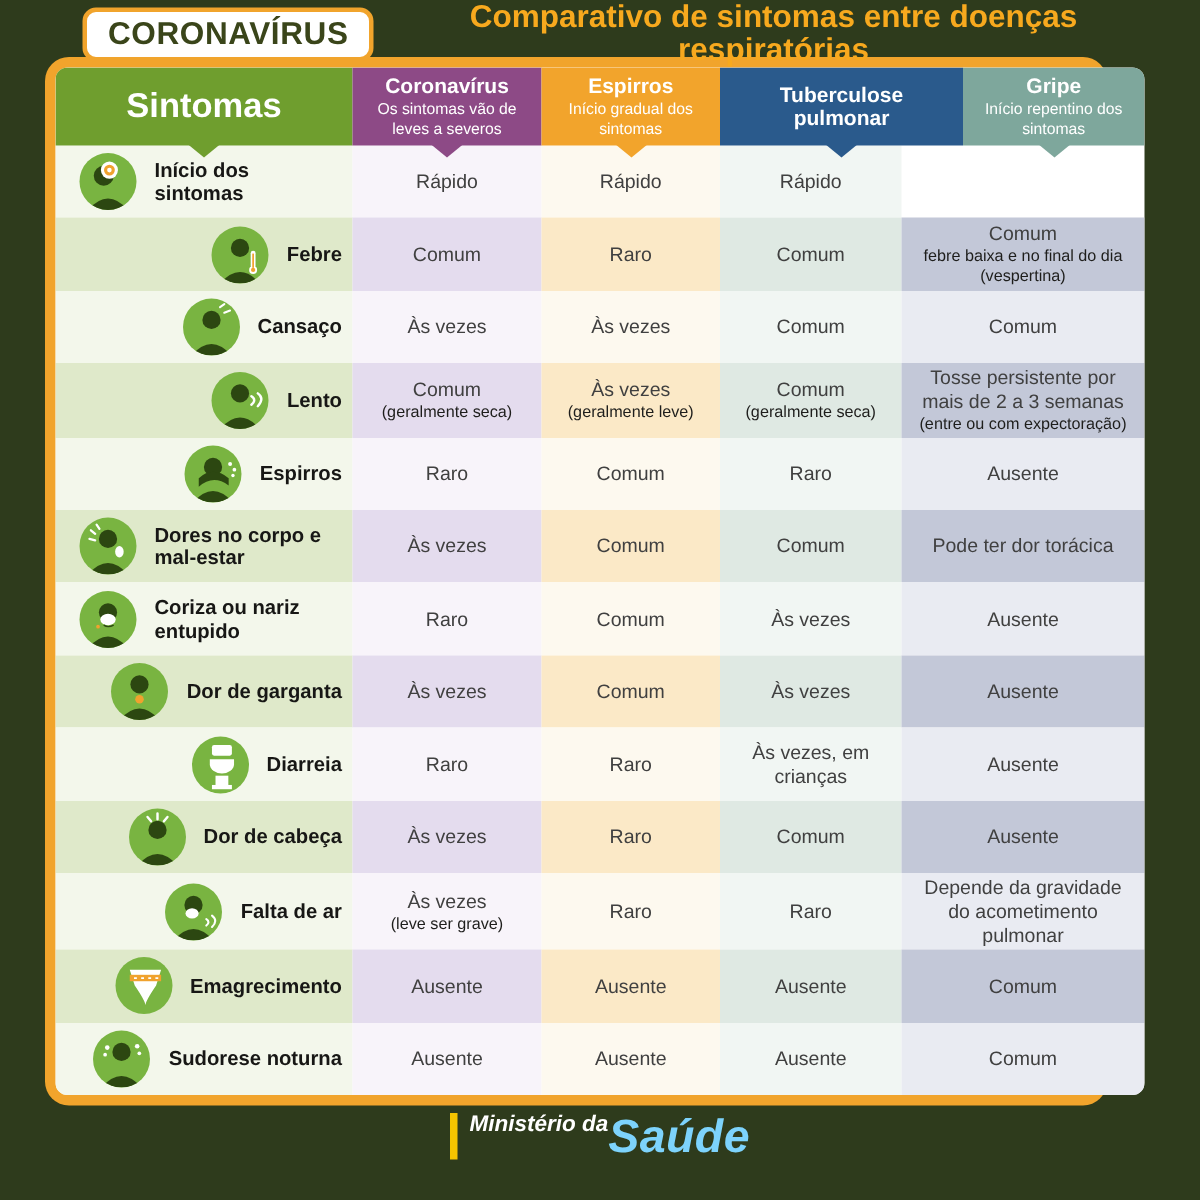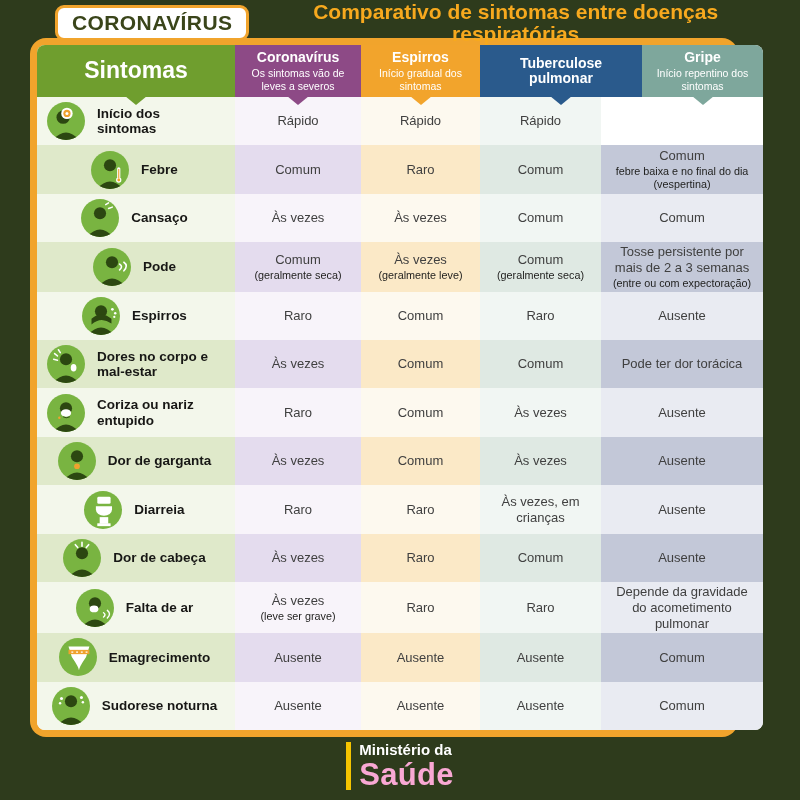--- a/index.html
+++ b/index.html
@@ -44,39 +44,39 @@
     width:0;height:0;border-left:11px solid transparent;
     border-right:11px solid transparent;border-top:9px solid #000;
   }
   .tbody{flex:1;display:flex;flex-direction:column;}
   .row{flex:1;display:flex;}
   .cell{display:flex;flex-direction:column;justify-content:center;
         align-items:center;text-align:center;padding:2px 7px;box-sizing:border-box;}
   .c0{width:198px;}.c1{width:126px;}.c2{width:119px;}.c3{width:121px;}.c4{width:162px;}
   .cell .v{font-size:13px;color:#404040;line-height:1.2;}
   .cell .n{font-size:10.8px;color:#1e1e1c;line-height:1.2;margin-top:1px;}
-  .symcell{flex-direction:row;justify-content:center;align-items:center;
+  .symcell{flex-direction:row;justify-content:flex-end;align-items:center;
            gap:12px;padding-left:4px;text-align:left;}
   .symcell .lbl{font-size:13.5px;font-weight:700;color:#171715;line-height:1.15;max-width:125px;}
   .ic{width:38px;height:38px;border-radius:50%;overflow:hidden;flex:none;
       background:#79b441;}
   .ic svg{display:block;width:38px;height:38px;}
   
   .light .c0{background:#f3f7eb;} .dark .c0{background:#dfe9ca;}
   .light .c1{background:#f8f4fa;} .dark .c1{background:#e4dcee;}
   .light .c2{background:#fdf9ef;} .dark .c2{background:#fbe9c7;}
   .light .c3{background:#f1f6f3;} .dark .c3{background:#dfe9e3;}
   .light .c4{background:#e9ebf2;} .dark .c4{background:#c3c8d8;}
   
   .footer{position:absolute;left:0;top:742px;width:800px;display:flex;justify-content:center;}
   .logo{display:flex;gap:8px;align-items:stretch;}
   .logo-bar{width:5px;background:#f5c400;}
-  .logo-text{display:flex;flex-direction:column;justify-content:space-between;}
+  .logo-text{display:flex;flex-direction:row;justify-content:space-between;font-style:italic;}
   .logo-top{color:#fff;font-weight:700;font-size:15px;line-height:1.1;}
-  .logo-bottom{color:#f9a8d4;font-weight:800;font-size:31px;line-height:1.0;letter-spacing:.3px;}
+  .logo-bottom{color:#7dd3fc;font-weight:800;font-size:31px;line-height:1.0;letter-spacing:.3px;}
 </style>
 </head>
 <body>
 
 <div class="page">
 
   <header class="topbar">
     <div class="badge">
       <span>CORONAVÍRUS</span>
     </div>
@@ -188,21 +188,21 @@
           </div>
           <div class="row dark">
             <div class="cell symcell c0">
               <div class="ic">
                 <svg viewBox="0 0 38 40" xmlns="http://www.w3.org/2000/svg">
                   <circle cx="19" cy="15" r="6.4" fill="#2c4711"></circle>
                   <path d="M5 40 Q19 24 33 40 Z" fill="#2c4711"></path>
                   <path d="M27 17 q4 2.5 0 6 M31.5 15 q5 3.5 0 9" stroke="#ffffff" stroke-width="1.7" fill="none" stroke-linecap="round"></path>
                 </svg>
               </div>
-              <div class="lbl">Pode</div>
+              <div class="lbl">Lento</div>
             </div>
             <div class="cell c1">
               <span class="v">Comum</span>
               <span class="n">(geralmente seca)</span>
             </div>
             <div class="cell c2">
               <span class="v">Às vezes</span>
               <span class="n">(geralmente leve)</span>
             </div>
             <div class="cell c3">

